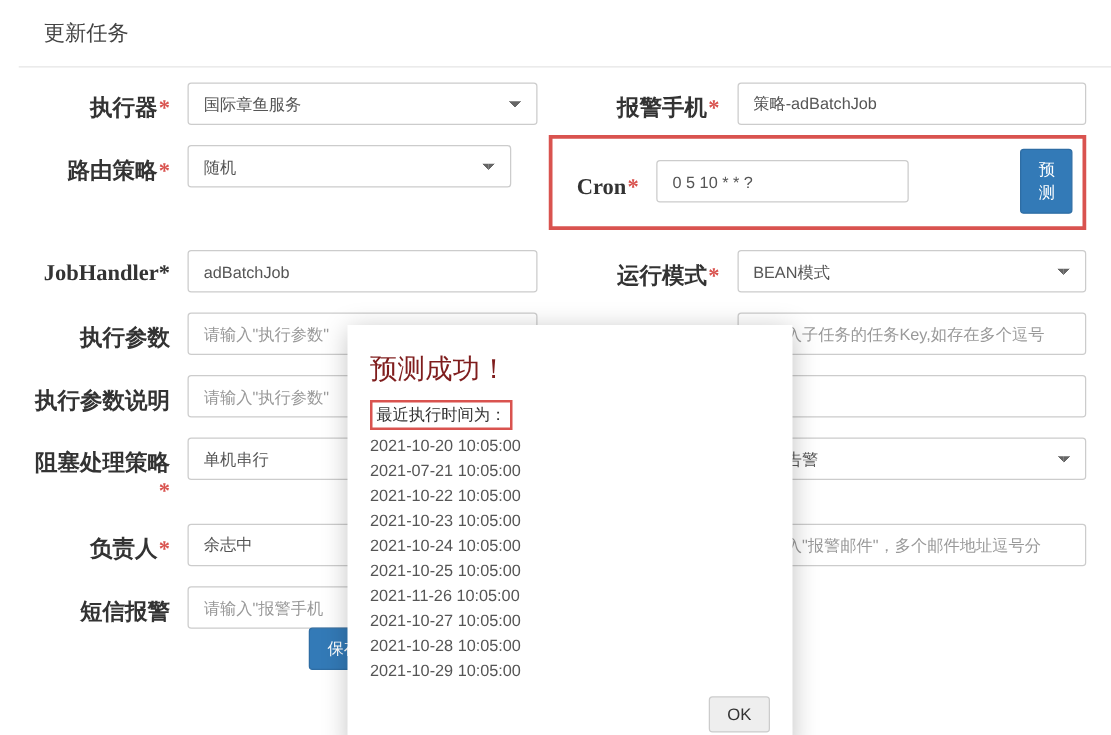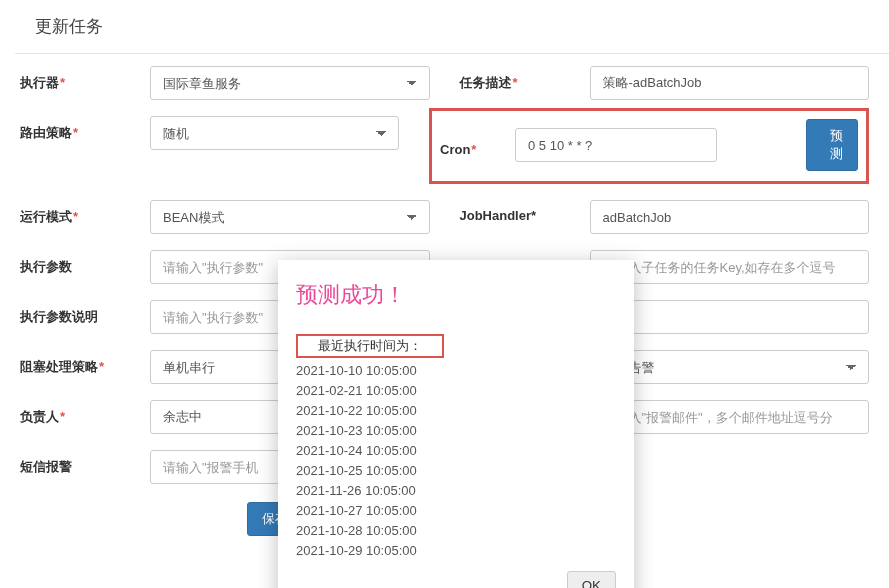--- a/index.html
+++ b/index.html
@@ -34,25 +34,27 @@
       gap: 30px;
     }
     .form-col {
       display: flex;
       align-items: flex-start;
       flex: 1;
     }
     .form-label {
       width: 130px;
       min-width: 130px;
+      text-align: right;
       padding-right: 14px;
       padding-top: 8px;
       font-weight: bold;
       color: #333;
-      font-size: 13px;
+      font-size: 18px;
+      font-family: Liberation Serif, serif;
     }
     .req { color: #d9534f; margin-left: 1px; }
     .form-control {
       flex: 1;
       height: 34px;
       padding: 6px 12px;
       font-size: 13px;
       color: #555;
       background: #fff;
       border: 1px solid #ccc;
@@ -90,48 +92,47 @@
     .btn-primary {
       background: #337ab7;
       border-color: #2e6da4;
       color: #fff;
     }
     .btn-predict {
       background: #337ab7;
       border-color: #2e6da4;
       color: #fff;
       margin-left: 83px;
-      width: 52px;
-      text-align: right;
+      width: 42px;
     }
     .footer-btn {
       position: absolute;
       left: 247px;
       bottom: 52px;
     }
     
     .predict-dialog {
       position: absolute;
       left: 278px;
       top: 260px;
       width: 356px;
       background: #fff;
       box-shadow: 0 4px 20px rgba(0,0,0,0.25);
       padding: 20px 18px 14px 18px;
       z-index: 100;
     }
     .predict-title {
       font-size: 22px;
-      color: #ec4899;
-      margin-bottom: 24px;
+      color: #7f1d1d;
+      margin-bottom: 10px;
     }
     .predict-label {
       border: 2px solid #d9534f;
       display: inline-block;
-      padding: 1px 20px;
+      padding: 1px 3px;
       font-size: 13px;
       color: #333;
       margin-bottom: 3px;
     }
     .predict-list { font-size: 13px; color: #555; }
     .predict-list div { line-height: 20px; }
     .predict-ok {
       float: right;
       margin-top: 10px;
       background: #eee;
@@ -152,21 +153,21 @@
   <div class="form-body">
 
     <div class="form-row">
       <div class="form-col">
         <div class="form-label"><span>执行器</span><span class="req">*</span></div>
         <select class="form-control">
           <option>国际章鱼服务</option>
         </select>
       </div>
       <div class="form-col">
-        <div class="form-label"><span>任务描述</span><span class="req">*</span></div>
+        <div class="form-label"><span>报警手机</span><span class="req">*</span></div>
         <input class="form-control" value="策略-adBatchJob" style="">
       </div>
     </div>
 
     <div class="form-row">
       <div class="form-col">
         <div class="form-label"><span>路由策略</span><span class="req">*</span></div>
         <select class="form-control">
           <option>随机</option>
         </select>
@@ -177,28 +178,28 @@
             <div class="form-label"><span>Cron</span><span class="req">*</span></div>
             <input class="form-control" value="0 5 10 * * ?" style="">
           </div>
           <button class="btn btn-predict">预测</button>
         </div>
       </div>
     </div>
 
     <div class="form-row">
       <div class="form-col">
-        <div class="form-label"><span>运行模式</span><span class="req">*</span></div>
-        <select class="form-control">
-          <option>BEAN模式</option>
-        </select>
-      </div>
-      <div class="form-col">
         <div class="form-label"><span>JobHandler</span><span>*</span></div>
         <input class="form-control" value="adBatchJob" style="">
+      </div>
+      <div class="form-col">
+        <div class="form-label"><span>运行模式</span><span class="req">*</span></div>
+        <select class="form-control">
+          <option>BEAN模式</option>
+        </select>
       </div>
     </div>
 
     <div class="form-row">
       <div class="form-col">
         <div class="form-label">执行参数</div>
         <input class="form-control" placeholder="请输入&quot;执行参数&quot;" style="">
       </div>
       <div class="form-col">
         <div class="form-label">子任务Key</div>
@@ -254,22 +255,22 @@
   </div>
 
   <button class="btn btn-primary footer-btn">保存</button>
 
 </div>
 
 <div class="predict-dialog">
   <div class="predict-title">预测成功！</div>
   <span class="predict-label">最近执行时间为：</span>
   <div class="predict-list">
-    <div>2021-10-10 10:05:00</div>
-    <div>2021-02-21 10:05:00</div>
+    <div>2021-10-20 10:05:00</div>
+    <div>2021-07-21 10:05:00</div>
     <div>2021-10-22 10:05:00</div>
     <div>2021-10-23 10:05:00</div>
     <div>2021-10-24 10:05:00</div>
     <div>2021-10-25 10:05:00</div>
     <div>2021-11-26 10:05:00</div>
     <div>2021-10-27 10:05:00</div>
     <div>2021-10-28 10:05:00</div>
     <div>2021-10-29 10:05:00</div>
   </div>
   <button class="predict-ok">OK</button>

